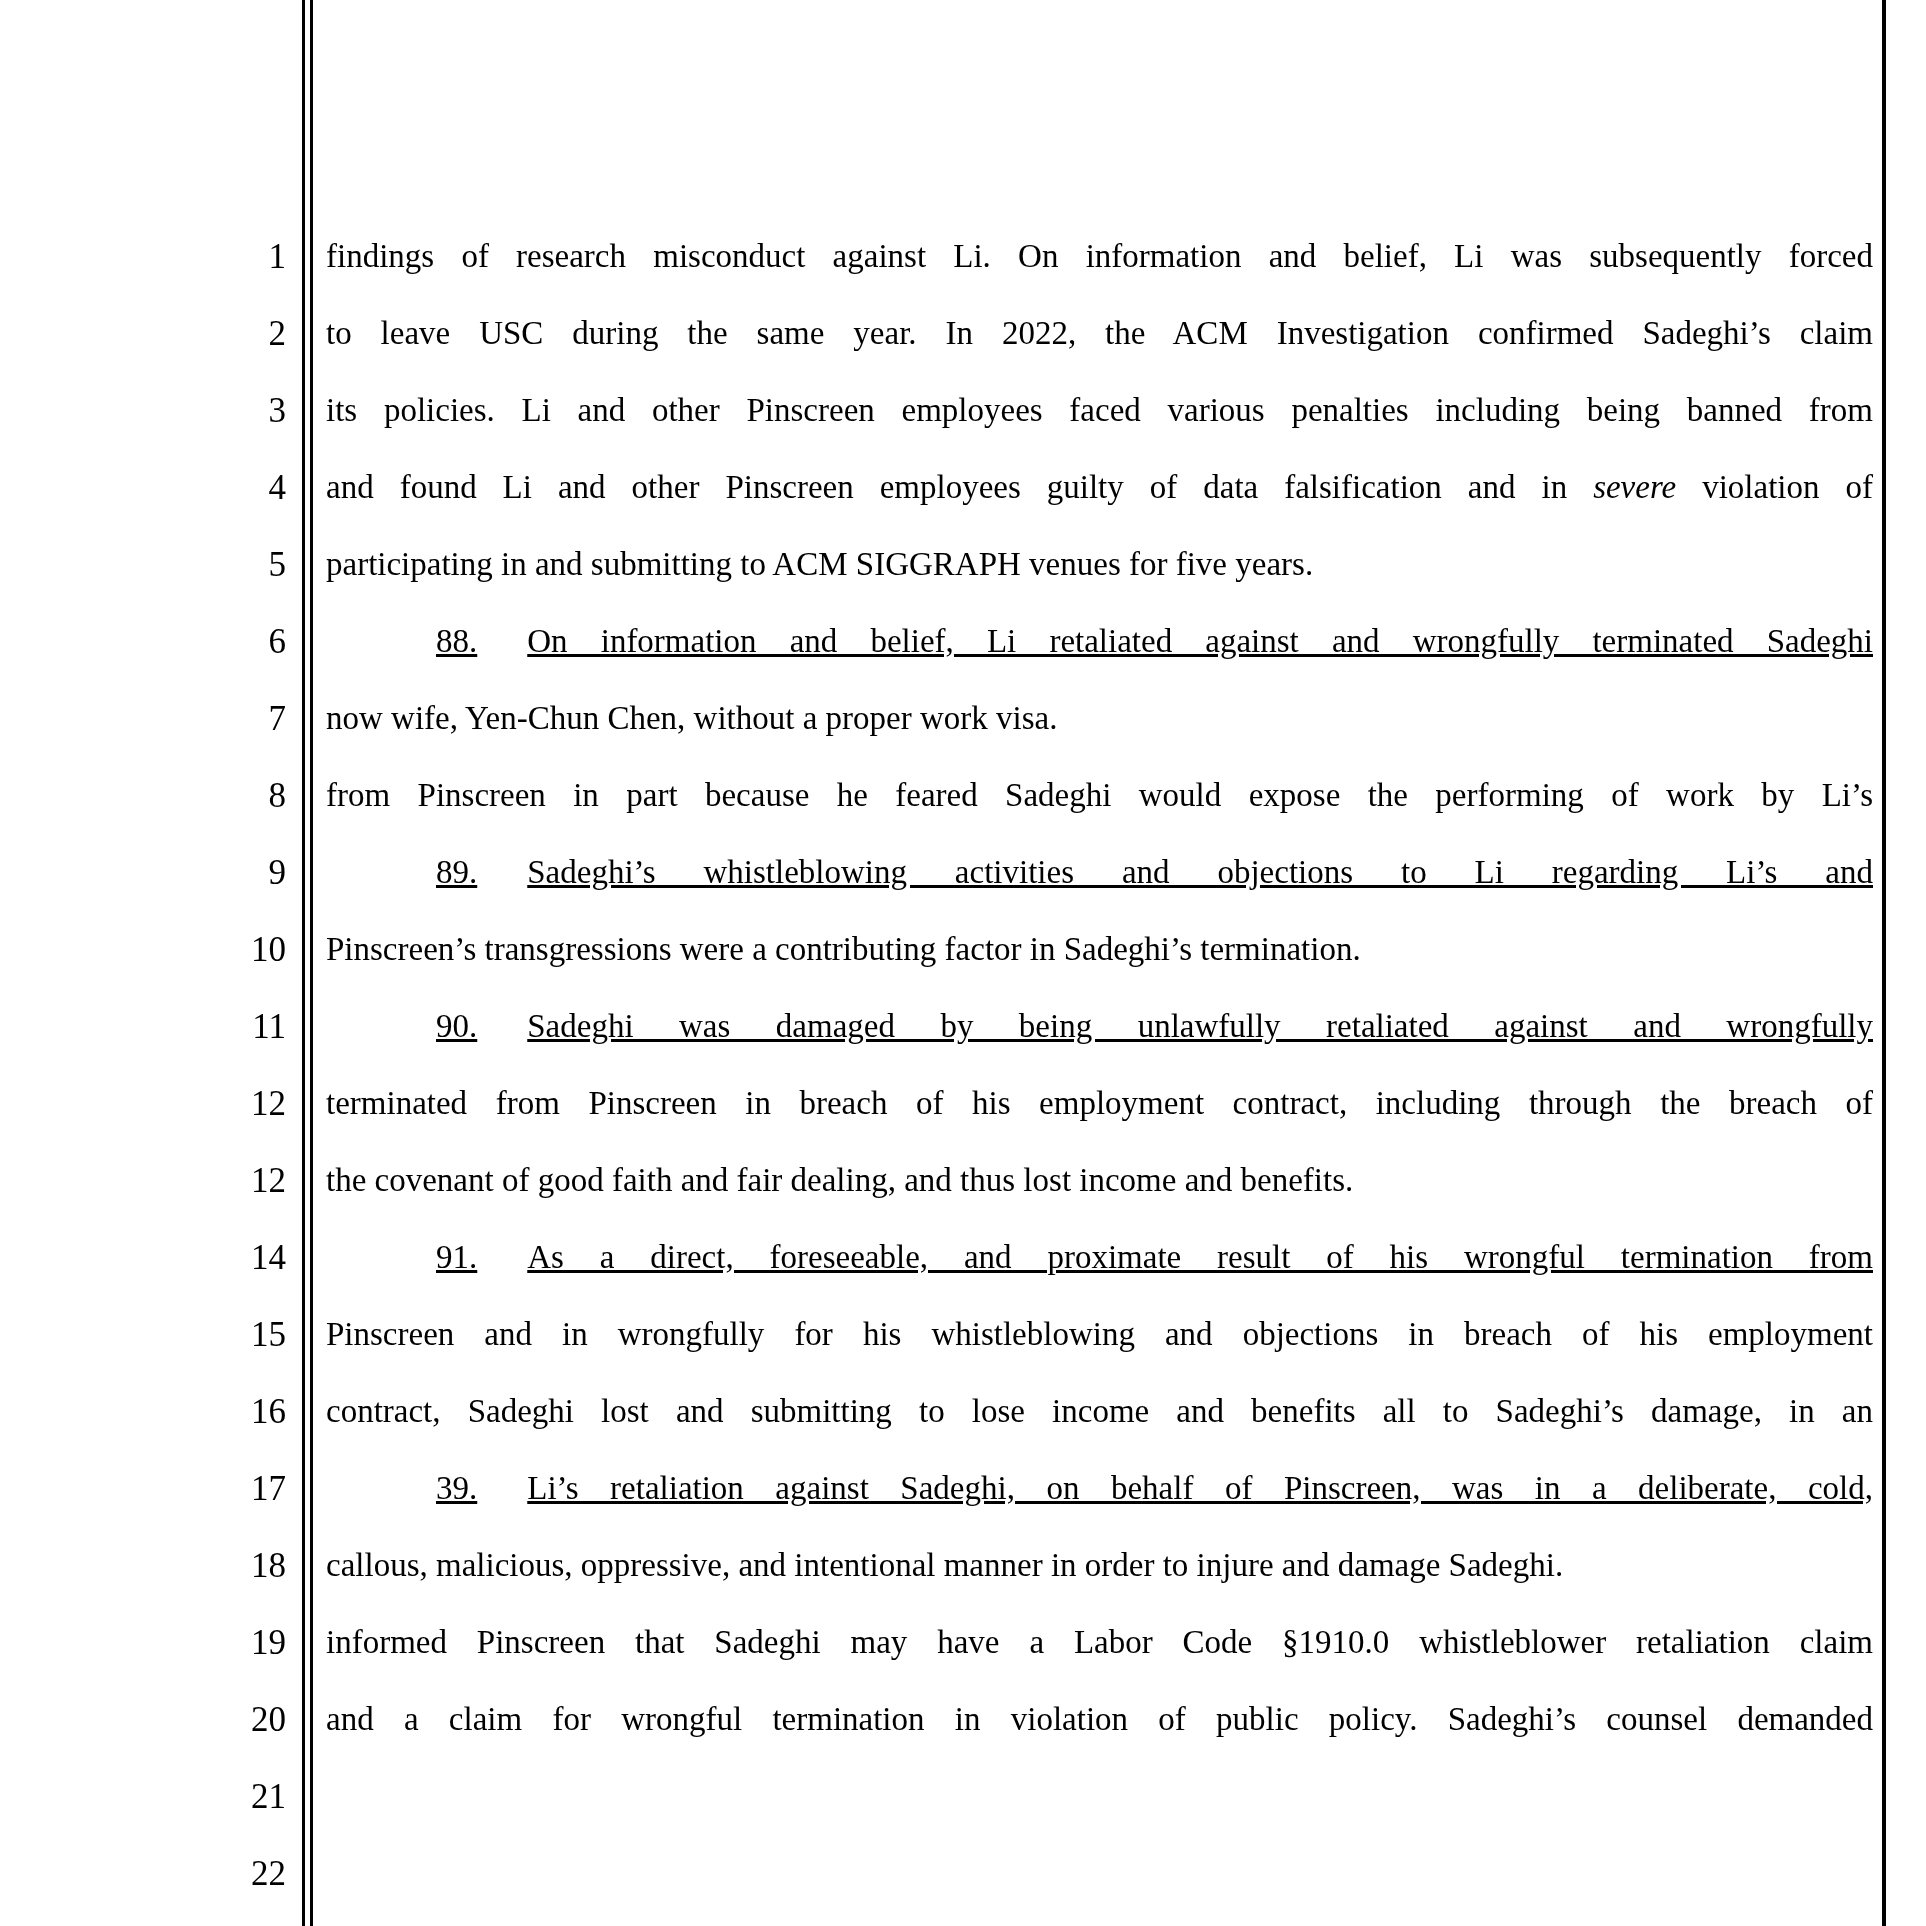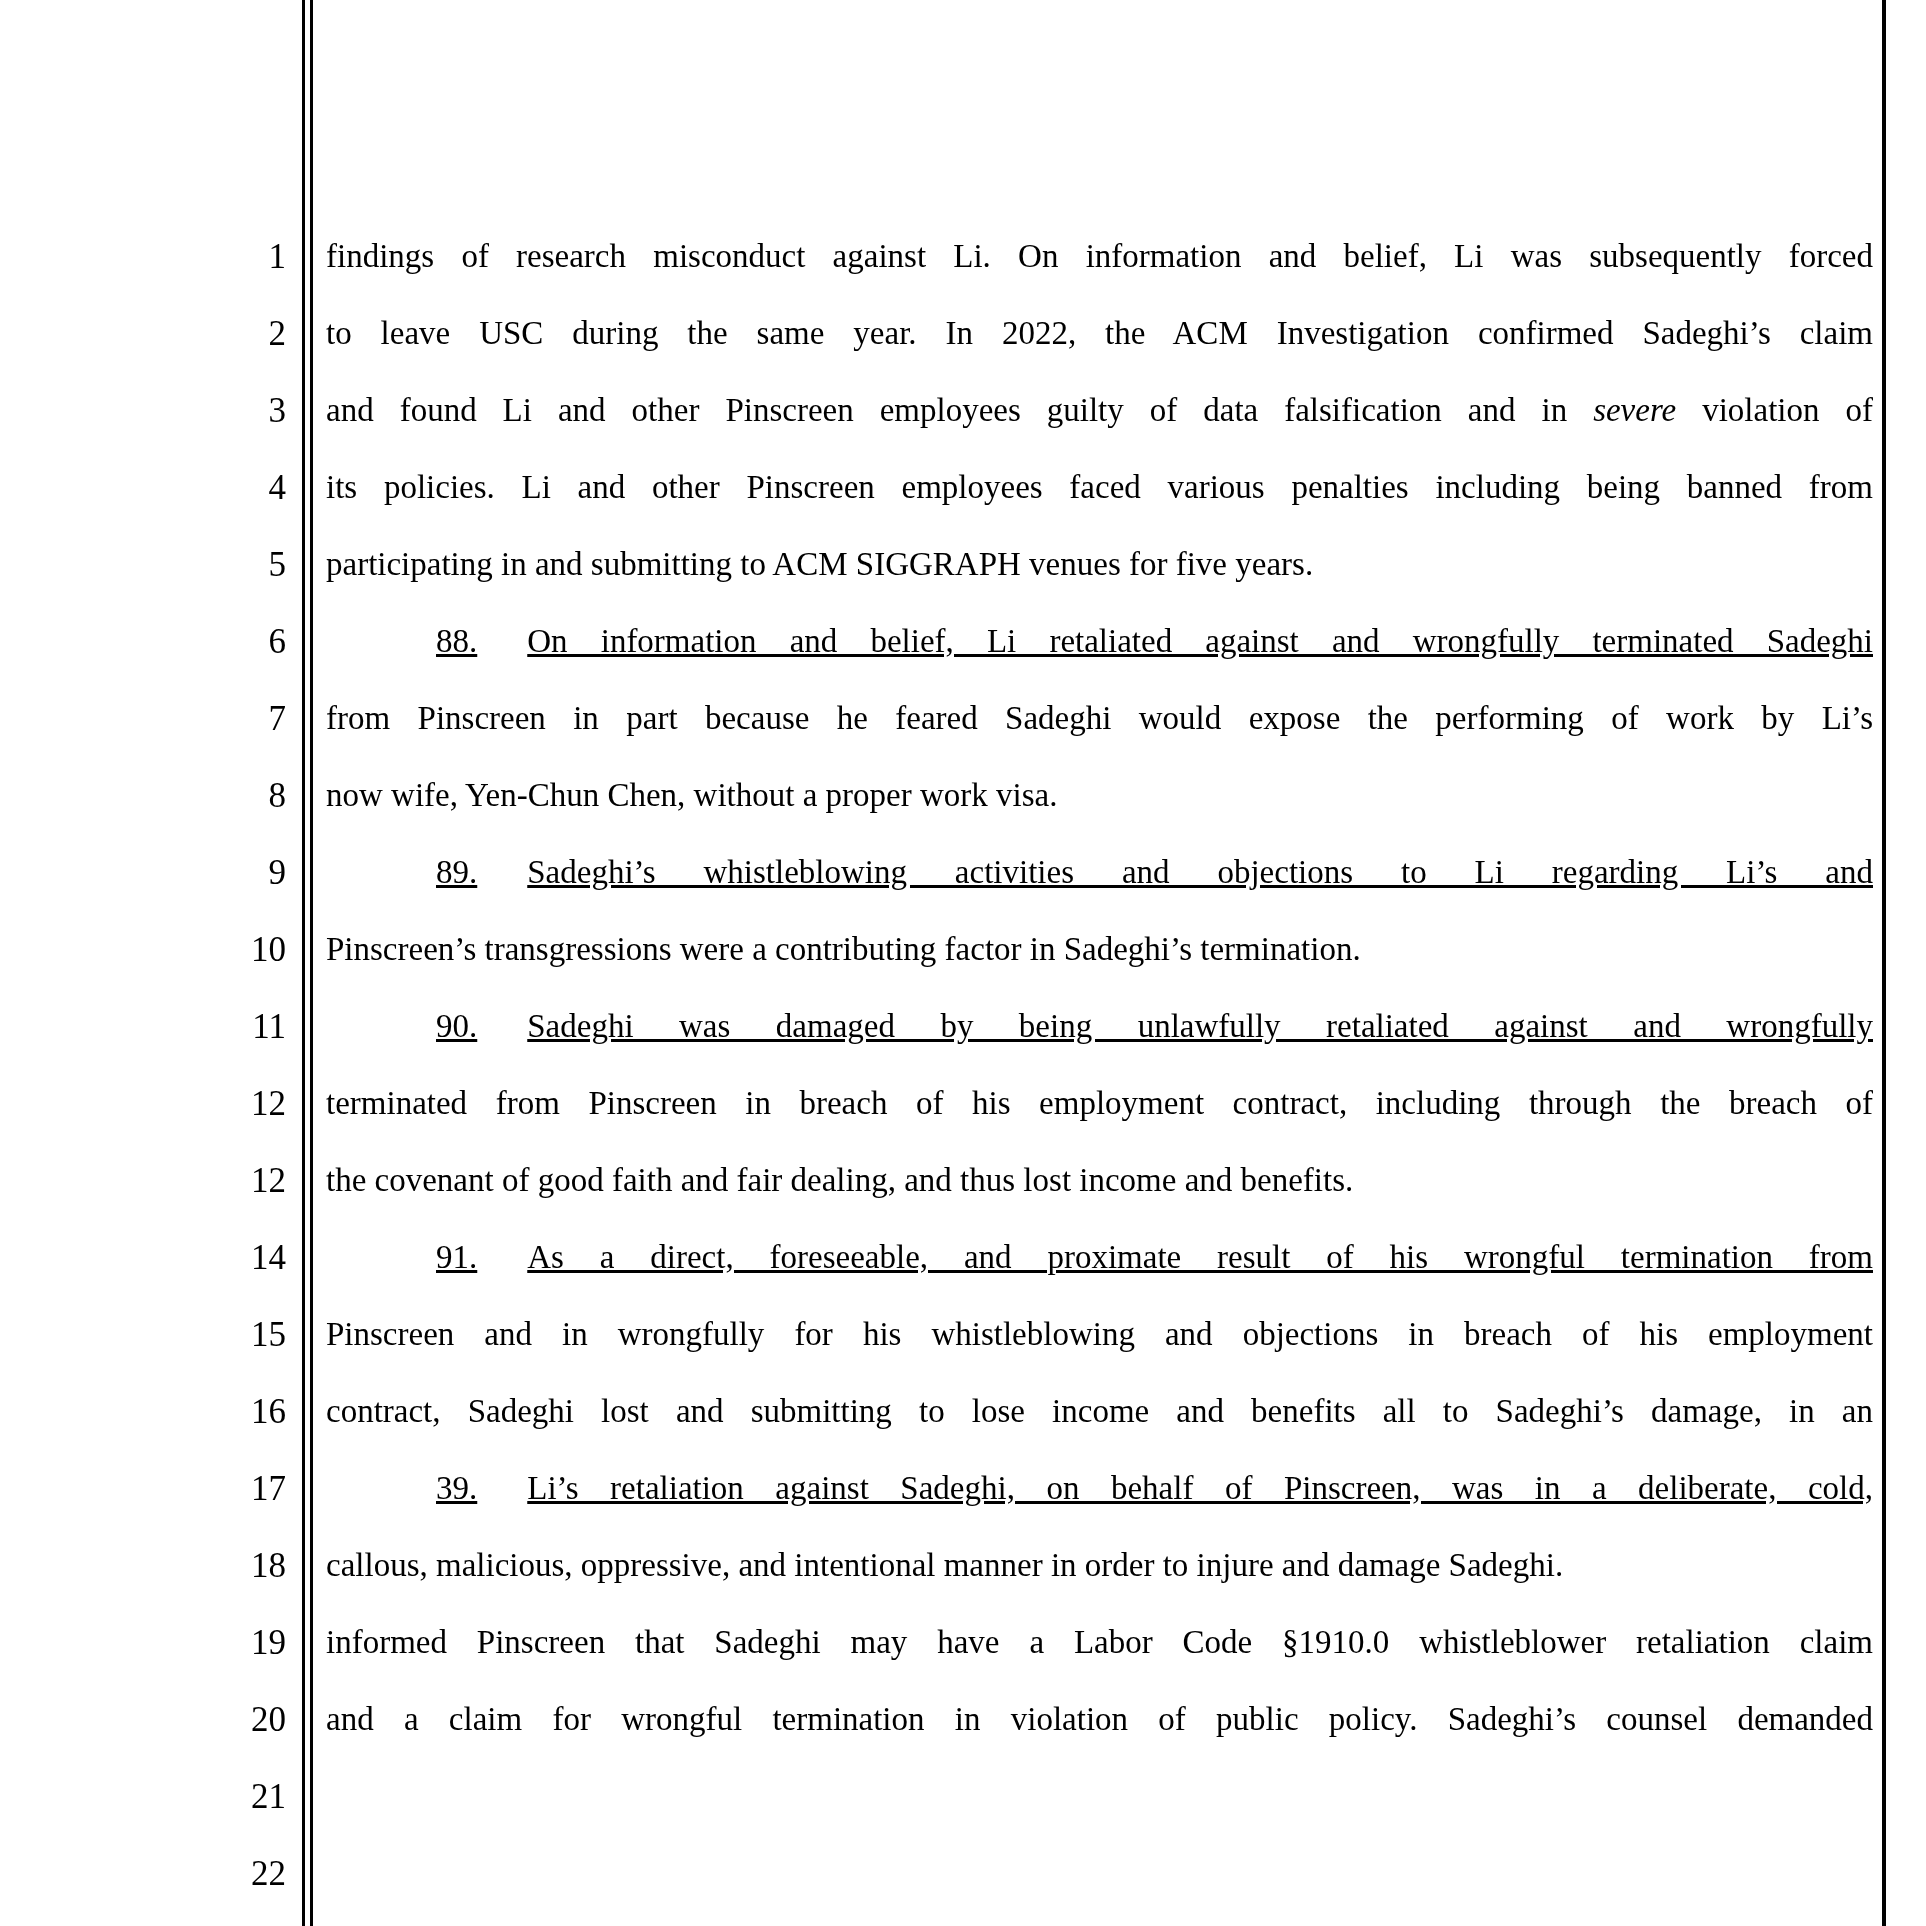--- a/index.html
+++ b/index.html
@@ -68,26 +68,26 @@
       <div class="num">19</div>
       <div class="num">20</div>
       <div class="num">21</div>
       <div class="num">22</div>
       <div class="num">23</div>
     </div>
 
   <div id="body-lines">
       <div class="bline just"><span>findings of research misconduct against Li. On information and belief, Li was subsequently forced</span></div>
       <div class="bline just"><span>to leave USC during the same year. In 2022, the ACM Investigation confirmed Sadeghi’s claim</span></div>
+      <div class="bline just"><span>its policies. Li and other Pinscreen employees faced various penalties including being banned from</span></div>
       <div class="bline just"><span>and found Li and other Pinscreen employees guilty of data falsification and in </span><em>severe</em><span> violation of</span></div>
-      <div class="bline just"><span>its policies. Li and other Pinscreen employees faced various penalties including being banned from</span></div>
       <div class="bline"><span>participating in and submitting to ACM SIGGRAPH venues for five years.</span></div>
       <div class="bline just ind"><span>88.</span><span class="tabgap"></span><span>On information and belief, Li retaliated against and wrongfully terminated Sadeghi</span></div>
+      <div class="bline"><span>now wife, Yen-Chun Chen, without a proper work visa.</span></div>
       <div class="bline just"><span>from Pinscreen in part because he feared Sadeghi would expose the performing of work by Li’s</span></div>
-      <div class="bline"><span>now wife, Yen-Chun Chen, without a proper work visa.</span></div>
       <div class="bline just ind"><span>89.</span><span class="tabgap"></span><span>Sadeghi’s whistleblowing activities and objections to Li regarding Li’s and</span></div>
       <div class="bline"><span>Pinscreen’s transgressions were a contributing factor in Sadeghi’s termination.</span></div>
       <div class="bline just ind"><span>90.</span><span class="tabgap"></span><span>Sadeghi was damaged by being unlawfully retaliated against and wrongfully</span></div>
       <div class="bline just"><span>terminated from Pinscreen in breach of his employment contract, including through the breach of</span></div>
       <div class="bline"><span>the covenant of good faith and fair dealing, and thus lost income and benefits.</span></div>
       <div class="bline just ind"><span>91.</span><span class="tabgap"></span><span>As a direct, foreseeable, and proximate result of his wrongful termination from</span></div>
       <div class="bline just"><span>Pinscreen and in wrongfully for his whistleblowing and objections in breach of his employment</span></div>
       <div class="bline just"><span>contract, Sadeghi lost and submitting to lose income and benefits all to Sadeghi’s damage, in an</span></div>
       <div class="bline just ind"><span>39.</span><span class="tabgap"></span><span>Li’s retaliation against Sadeghi, on behalf of Pinscreen, was in a deliberate, cold,</span></div>
       <div class="bline"><span>callous, malicious, oppressive, and intentional manner in order to injure and damage Sadeghi.</span></div>

